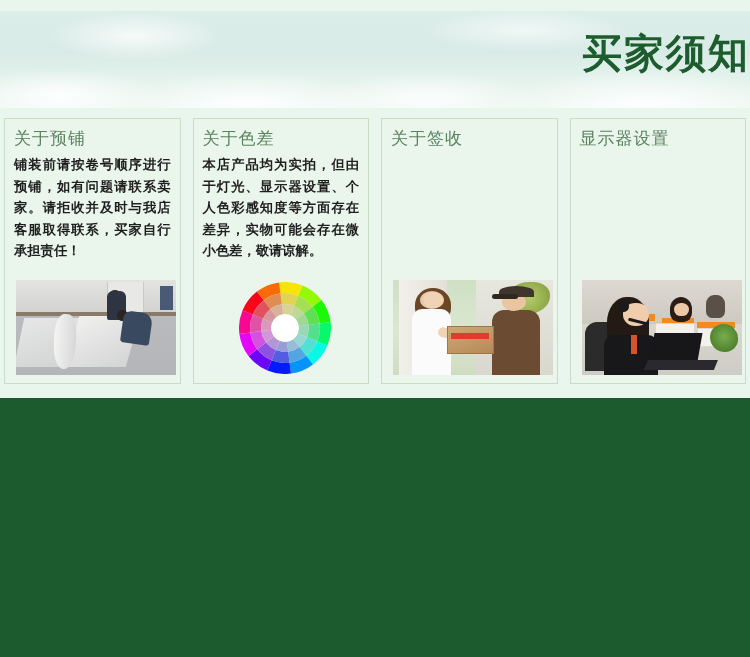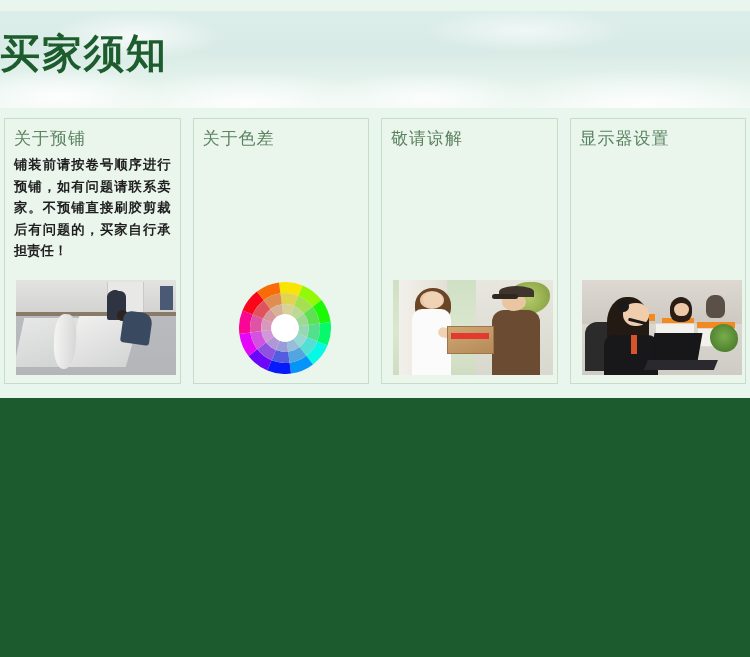--- a/index.html
+++ b/index.html
@@ -21,21 +21,21 @@
       radial-gradient(ellipse 150px 40px at 8% 88%, rgba(255,255,255,.95), rgba(255,255,255,0) 70%),
       radial-gradient(ellipse 190px 46px at 33% 95%, rgba(255,255,255,.9), rgba(255,255,255,0) 70%),
       radial-gradient(ellipse 160px 38px at 57% 90%, rgba(255,255,255,.85), rgba(255,255,255,0) 70%),
       radial-gradient(ellipse 210px 50px at 86% 96%, rgba(255,255,255,.9), rgba(255,255,255,0) 70%),
       radial-gradient(ellipse 120px 34px at 18% 26%, rgba(255,255,255,.75), rgba(255,255,255,0) 72%),
       radial-gradient(ellipse 140px 30px at 70% 20%, rgba(255,255,255,.6), rgba(255,255,255,0) 72%),
       linear-gradient(180deg,#dceeea 0%,#d9ebe6 42%,#e4f2ec 72%,#eef8f2 100%);
   }
   .page-title{
     position:absolute;left:0;top:33px;width:750px;
-    text-align:left;font-size:40px;font-weight:700;letter-spacing:2px;
+    text-align:right;font-size:40px;font-weight:700;letter-spacing:2px;
     color:#1c5c2d;line-height:1;
   }
 
   
   .cards{
     position:absolute;left:4px;top:118px;width:742px;height:266px;
     display:flex;gap:0;
   }
   .card{
     width:185px;height:266px;box-sizing:border-box;
@@ -133,40 +133,41 @@
 
   <div class="header">
     <div class="sky"></div>
     <div class="page-title">买家须知</div>
   </div>
 
   <div class="cards">
 
     <div class="card">
       <div class="card-title">关于预铺</div>
-      <div class="card-body">铺装前请按卷号顺序进行预铺，如有问题请联系卖家。不预铺直接刷胶剪裁后有问题的，买家自行承担责任！</div>
+      <div class="card-body">铺装前请按卷号顺序进行预铺，如有问题请联系卖家。请拒收并及时与我店客服取得联系，买家自行承担责任！</div>
       <div class="card-figure">
         <div class="ph1">
           <div class="wall"></div>
             <div class="door"></div>
             <div class="skirt"></div>
           <div class="sheet-flat"></div>
             <div class="sheet2"></div>
             <div class="roll"></div>
           <div class="p1h"></div>
             <div class="p1"></div>
           <div class="p2h"></div>
             <div class="p2"></div>
             <div class="p3"></div>
         </div>
       </div>
     </div>
 
     <div class="card">
       <div class="card-title">关于色差</div>
+      <div class="card-body">本店产品均为实拍，但由于灯光、显示器设置、个人色彩感知度等方面存在差异，实物可能会存在微小色差，敬请谅解。</div>
       <div class="card-figure fig-c2">
         <div class="wheel-wrap">
           <svg class="wheel" viewBox="0 0 100 100">
             <g id="wheel-g">
                 <path d="M43.47369038899743 0.42775693130947445 A50 50 0 0 1 69.1341716182545 3.806023374435661 L64.54197042987342 14.8925777645711 A38 38 0 0 0 45.040004695638046 12.325095267795199 Z" fill="hsl(55, 95%, 50%)"></path>
                 <path d="M69.1341716182545 3.806023374435661 A50 50 0 0 1 89.66766701456176 19.561928549563966 L80.14742693106693 26.867065697668615 A38 38 0 0 0 64.54197042987342 14.8925777645711 Z" fill="hsl(85, 95%, 50%)"></path>
                 <path d="M89.66766701456176 19.561928549563966 A50 50 0 0 1 99.57224306869051 43.47369038899742 L87.6749047322048 45.04000469563804 A38 38 0 0 0 80.14742693106693 26.867065697668615 Z" fill="hsl(115, 95%, 50%)"></path>
                 <path d="M99.57224306869051 43.47369038899742 A50 50 0 0 1 96.19397662556435 69.13417161825448 L85.1074222354289 64.54197042987342 A38 38 0 0 0 87.6749047322048 45.04000469563804 Z" fill="hsl(145, 95%, 50%)"></path>
                 <path d="M96.19397662556435 69.13417161825448 A50 50 0 0 1 80.43807145043604 89.66766701456176 L73.13293430233139 80.14742693106693 A38 38 0 0 0 85.1074222354289 64.54197042987342 Z" fill="hsl(175, 95%, 50%)"></path>
                 <path d="M80.43807145043604 89.66766701456176 A50 50 0 0 1 56.52630961100259 99.57224306869051 L54.95999530436197 87.6749047322048 A38 38 0 0 0 73.13293430233139 80.14742693106693 Z" fill="hsl(205, 95%, 50%)"></path>
@@ -201,21 +202,21 @@
                 <path d="M25.97913215470654 40.05023075850768 A26 26 0 0 1 34.172202845773256 29.37281315242789 L40.86857856486919 38.099699895631474 A15 15 0 0 0 36.141807012330695 44.259748514523665 Z" fill="hsl(355, 45%, 72%)"></path>
                 <path d="M34.172202845773256 29.37281315242789 A26 26 0 0 1 46.60631900227866 24.22243360428093 L48.04210711669923 35.12832707939285 A15 15 0 0 0 40.86857856486919 38.099699895631474 Z" fill="hsl(25, 45%, 72%)"></path>
               </g>
             <circle cx="50" cy="50" r="15" fill="#ffffff"></circle>
           </svg>
         </div>
       </div>
     </div>
 
     <div class="card">
-      <div class="card-title">敬请谅解</div>
+      <div class="card-title">关于签收</div>
       <div class="card-figure">
         <div class="ph3">
           <div class="doorfr"></div>
             <div class="wall3"></div>
             <div class="leaf"></div>
           <div class="w-hair"></div>
             <div class="w-head"></div>
             <div class="w-face"></div>
           <div class="w-body"></div>
             <div class="w-arm"></div>

